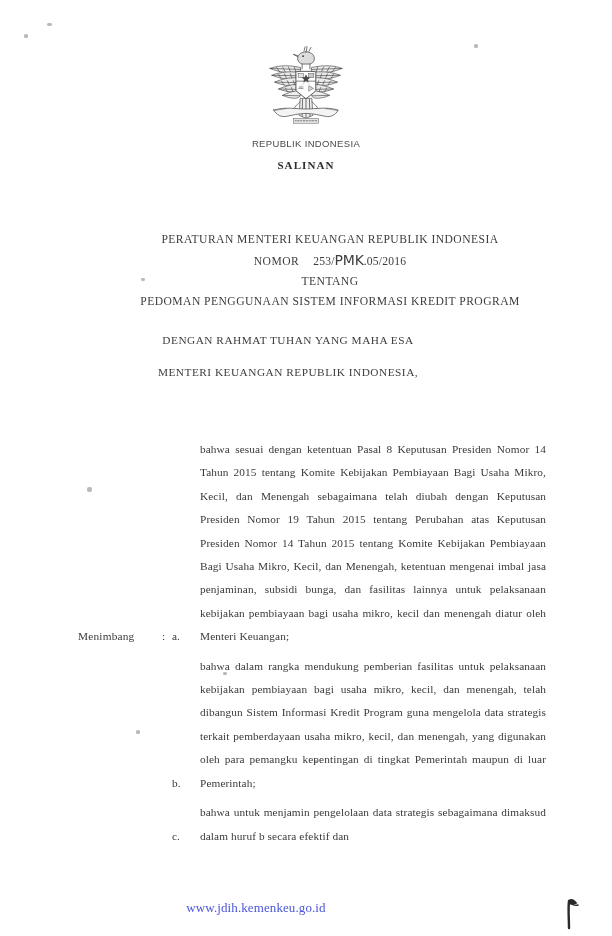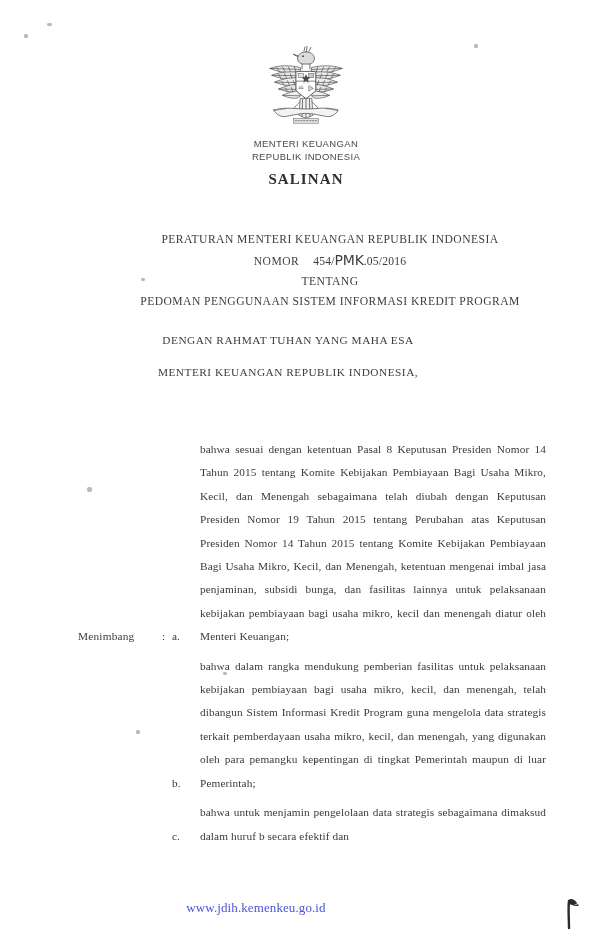--- a/index.html
+++ b/index.html
@@ -38,21 +38,21 @@
     color: #4a4a4a;
     line-height: 12.5px;
     margin: 0;
   }
   #agency-block {
     margin-top: 6px;
   }
   #salinan {
     font-family: "Liberation Serif", "DejaVu Serif", serif;
     font-weight: bold;
-    font-size: 15px;
+    font-size: 11px;
     letter-spacing: 1.1px;
     color: #2e2e2e;
     margin-top: 8px;
   }
 
   
   #title-block {
     position: absolute;
     left: 0;
     top: 230px;
@@ -249,32 +249,31 @@
                  C160 146 150 150 140 148 C120 144 110 142 100 142
                  C90 142 80 144 60 148 C50 150 40 146 34 135 z" fill="#f4f4f4" stroke="#4a4a4a" stroke-width="1.5"></path>
         <path d="M36 136 l24 -4 M140 132 l24 4" stroke-width="1"></path>
 
         <rect x="74" y="152" width="52" height="10" fill="#e6e6e6" stroke="#5a5a5a" stroke-width="1"></rect>
         <path d="M78 157 l2 0 M83 157 l3 0 M89 157 l2 0 M94 157 l4 0 M101 157 l3 0 M107 157 l2 0 M112 157 l4 0 M119 157 l3 0" stroke="#5a5a5a" stroke-width="1.6"></path>
       </g>
     </svg>
 
     <div id="agency-block">
-      <div class="agency-line">MENTERI KEUANGAN</div>
       <div class="agency-line">REPUBLIK INDONESIA</div>
     </div>
 
     <div id="salinan">SALINAN</div>
   </div>
 
   <div id="title-block">
     <div class="title-line">PERATURAN MENTERI KEUANGAN REPUBLIK INDONESIA</div>
     <div class="title-line">
       <span class="nomor-row">
-        <span class="nomor-label">NOMOR</span><span class="nomor-value"><span>454/</span><span class="nomor-pmk">PMK</span><span>.05/2016</span></span>
+        <span class="nomor-label">NOMOR</span><span class="nomor-value"><span>253/</span><span class="nomor-pmk">PMK</span><span>.05/2016</span></span>
       </span>
     </div>
     <div class="title-line">TENTANG</div>
     <div class="title-line">PEDOMAN PENGGUNAAN SISTEM INFORMASI KREDIT PROGRAM</div>
   </div>
 
   <div id="preamble">
     <div class="preamble-line">DENGAN RAHMAT TUHAN YANG MAHA ESA</div>
     <div class="preamble-gap"></div>
     <div class="preamble-line">MENTERI KEUANGAN REPUBLIK INDONESIA,</div>

